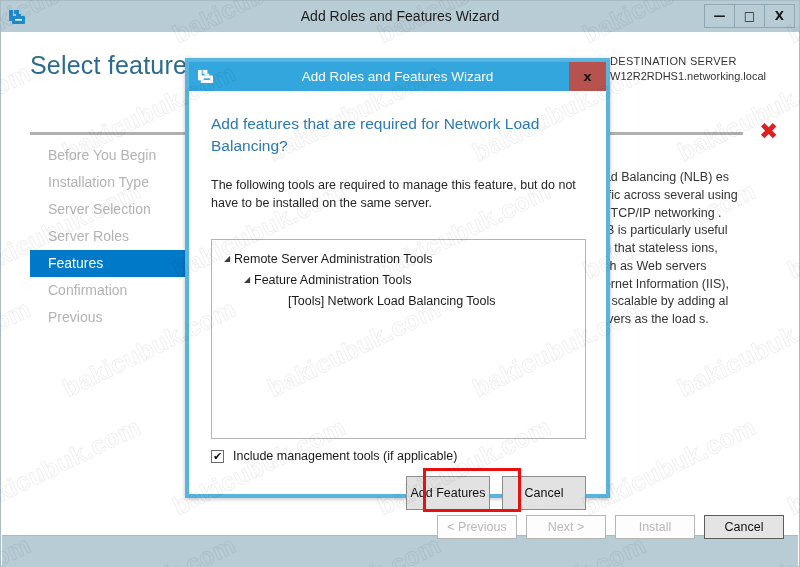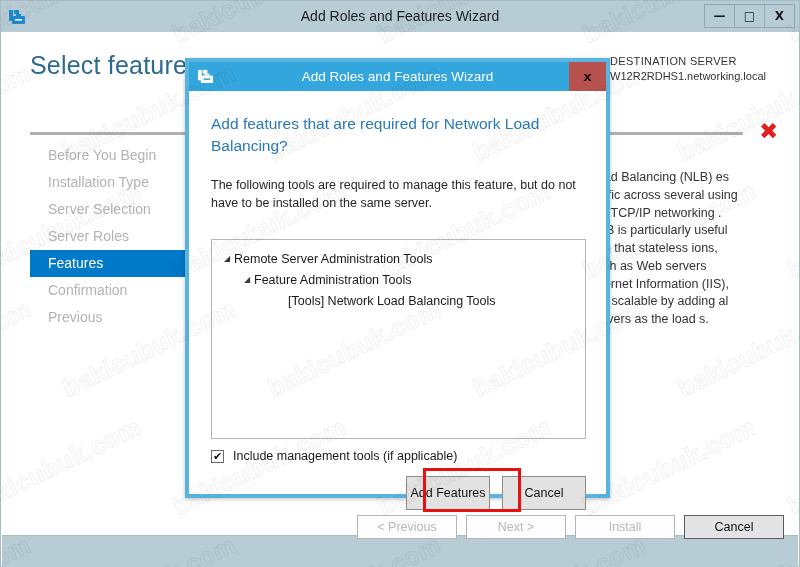--- a/index.html
+++ b/index.html
@@ -186,21 +186,21 @@
     background: #b8ccd6;
     border-top: 1px solid #a8bcc6;
   }
   #footer-buttons {
     position: absolute;
     right: 14px; top: -21px;
     display: flex;
     gap: 9px;
   }
   .footer-btn {
-    width: 100px; height: 24px;
+    width: 80px; height: 24px;
     border: 1px solid #b5b5b5;
     background: #fdfdfd;
     color: #b9b9b9;
     font-size: 12.5px;
     display: flex;
     align-items: center;
     justify-content: center;
     box-sizing: border-box;
   }
   .footer-btn.enabled {

